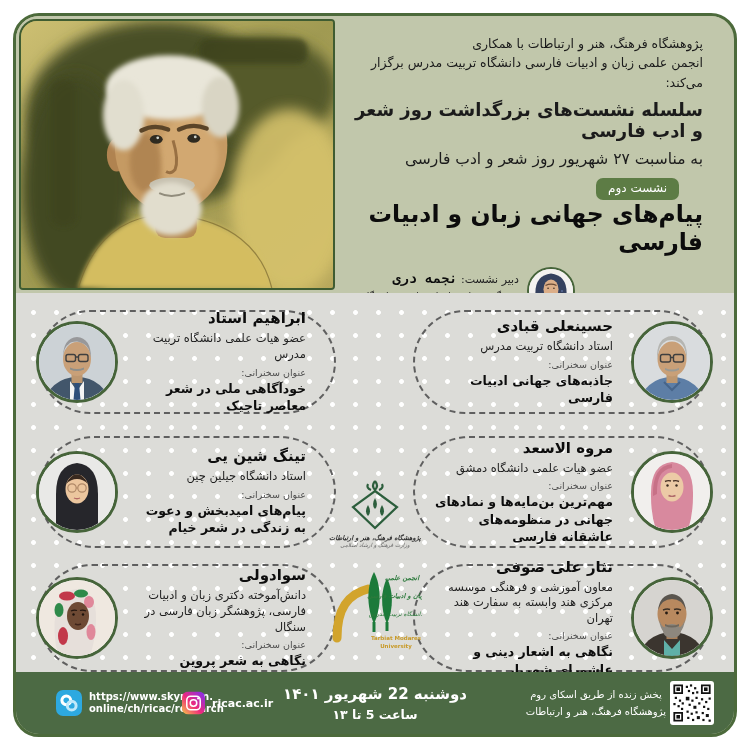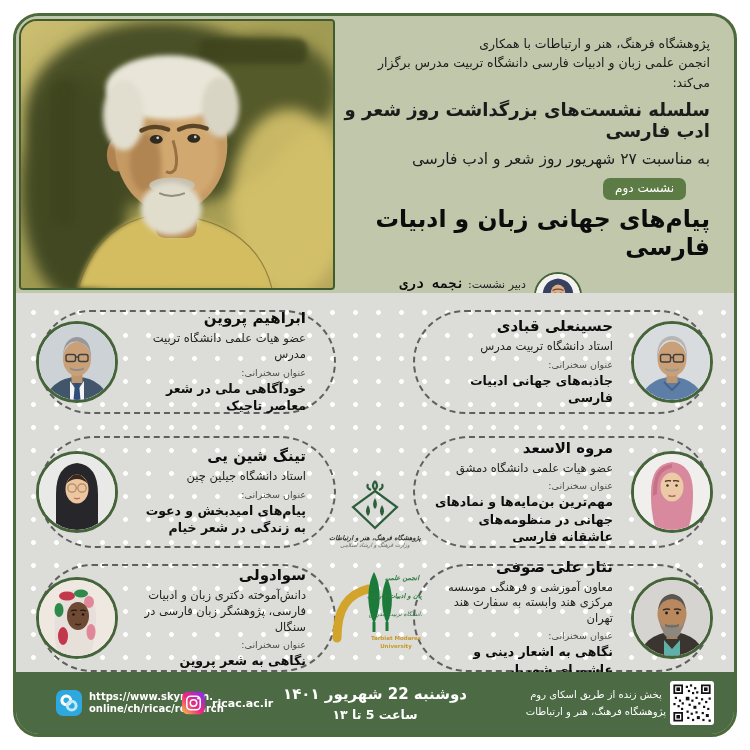--- a/index.html
+++ b/index.html
@@ -2,33 +2,33 @@
 <html lang="fa"><head>
 <meta charset="utf-8">
 <style>
   * { margin:0; padding:0; box-sizing:border-box; }
   html,body { width:750px; height:750px; background:#ffffff; overflow:hidden;
     font-family:"DejaVu Sans","Liberation Sans",sans-serif; }
   .frame { position:absolute; left:13px; top:13px; width:724px; height:724px;
     border:3px solid #4c6a3b; border-radius:26px; overflow:hidden; background:#c1c7ab; }
 
   
-  .top-band { position:absolute; left:0; right:8px; top:0; height:277px; background:#c1c7ab; }
+  .top-band { position:absolute; left:0; right:15px; top:0; height:277px; background:#c1c7ab; }
   .portrait { position:absolute; left:3px; top:3px; width:316px; height:271px;
     border:2px solid #3f5c31; border-radius:18px 4px 4px 4px; overflow:hidden; background:#9a9352; }
   .portrait svg { display:block; width:100%; height:100%; }
   .top-text { position:absolute; left:322px; right:0; top:0; bottom:0; direction:rtl;
     text-align:right; padding:18px 16px 0 6px; color:#1b1b1b; }
   .org-line { font-size:12.5px; line-height:1.55; font-weight:500; }
   .series-title { font-size:18px; font-weight:bold; margin-top:7px; letter-spacing:-0.3px; }
   .occasion { font-size:15.5px; line-height:1.45; margin-top:3px; }
   .occasion.first { margin-top:7px; }
   .badge { display:inline-block; margin:7px 24px 0 0; background:#5d7c45; color:#fff;
     font-size:12px; padding:3px 12px 5px; border-radius:7px; }
-  .session-title { font-size:23.5px; font-weight:bold; margin-top:5px; letter-spacing:-0.3px; color:#0c0c0c; }
+  .session-title { font-size:23.5px; font-weight:bold; letter-spacing:-0.3px; color:#0c0c0c; }
   .moderator { display:flex; align-items:center; gap:8px; margin-top:11px; margin-right:128px; }
   .mod-avatar { flex:0 0 auto; width:48px; height:48px; border-radius:50%;
     border:2px solid #46643a; overflow:hidden; background:#f4f2f0; }
   .mod-avatar svg { display:block; width:100%; height:100%; }
   .mod-line1 { font-size:11px; color:#222; }
   .mod-line1 b { font-size:13.5px; color:#0c0c0c;font-family:Liberation Mono, monospace; }
   .mod-role { font-size:9.5px; color:#2a2a2a; margin-top:3px; }
 
   
   .mid-band { position:absolute; left:0; right:0; top:277px; bottom:62px; background:#dcdcd8;
@@ -180,21 +180,21 @@
           <path d="M24,34 Q24,14 38,13 Q52,14 52,34 Q50,22 45,20 Q40,17.5 38,17.5 Q31,17.5 30,20 Q25,22 24,34 Z" fill="#98989a"></path>
           <g stroke="#3f3f3f" stroke-width="1.4" fill="none">
             <rect x="27" y="30.5" width="9.5" height="7" rx="2"></rect>
               <rect x="39.5" y="30.5" width="9.5" height="7" rx="2"></rect>
             <line x1="36.5" y1="33" x2="39.5" y2="33"></line>
           </g>
           <path d="M31,43.5 Q38,46.5 45,43.5 L45,45.5 Q38,48.5 31,45.5 Z" fill="#8f8f8a"></path>
         </svg>
       </div>
       <div class="ctext">
-        <div class="cname">ابراهیم پروین</div>
+        <div class="cname">ابراهیم استاد</div>
         <div class="caff">عضو هیات علمی دانشگاه تربیت مدرس</div>
         <div class="clabel">عنوان سخنرانی:</div>
         <div class="ctalk">خودآگاهی ملی در شعر معاصر تاجیک</div>
       </div>
     </div>
 
     <div class="card right" id="card-2">
       <div class="photo">
         <svg viewBox="0 0 76 76">
             <rect width="76" height="76" fill="#d9dcde"></rect>

